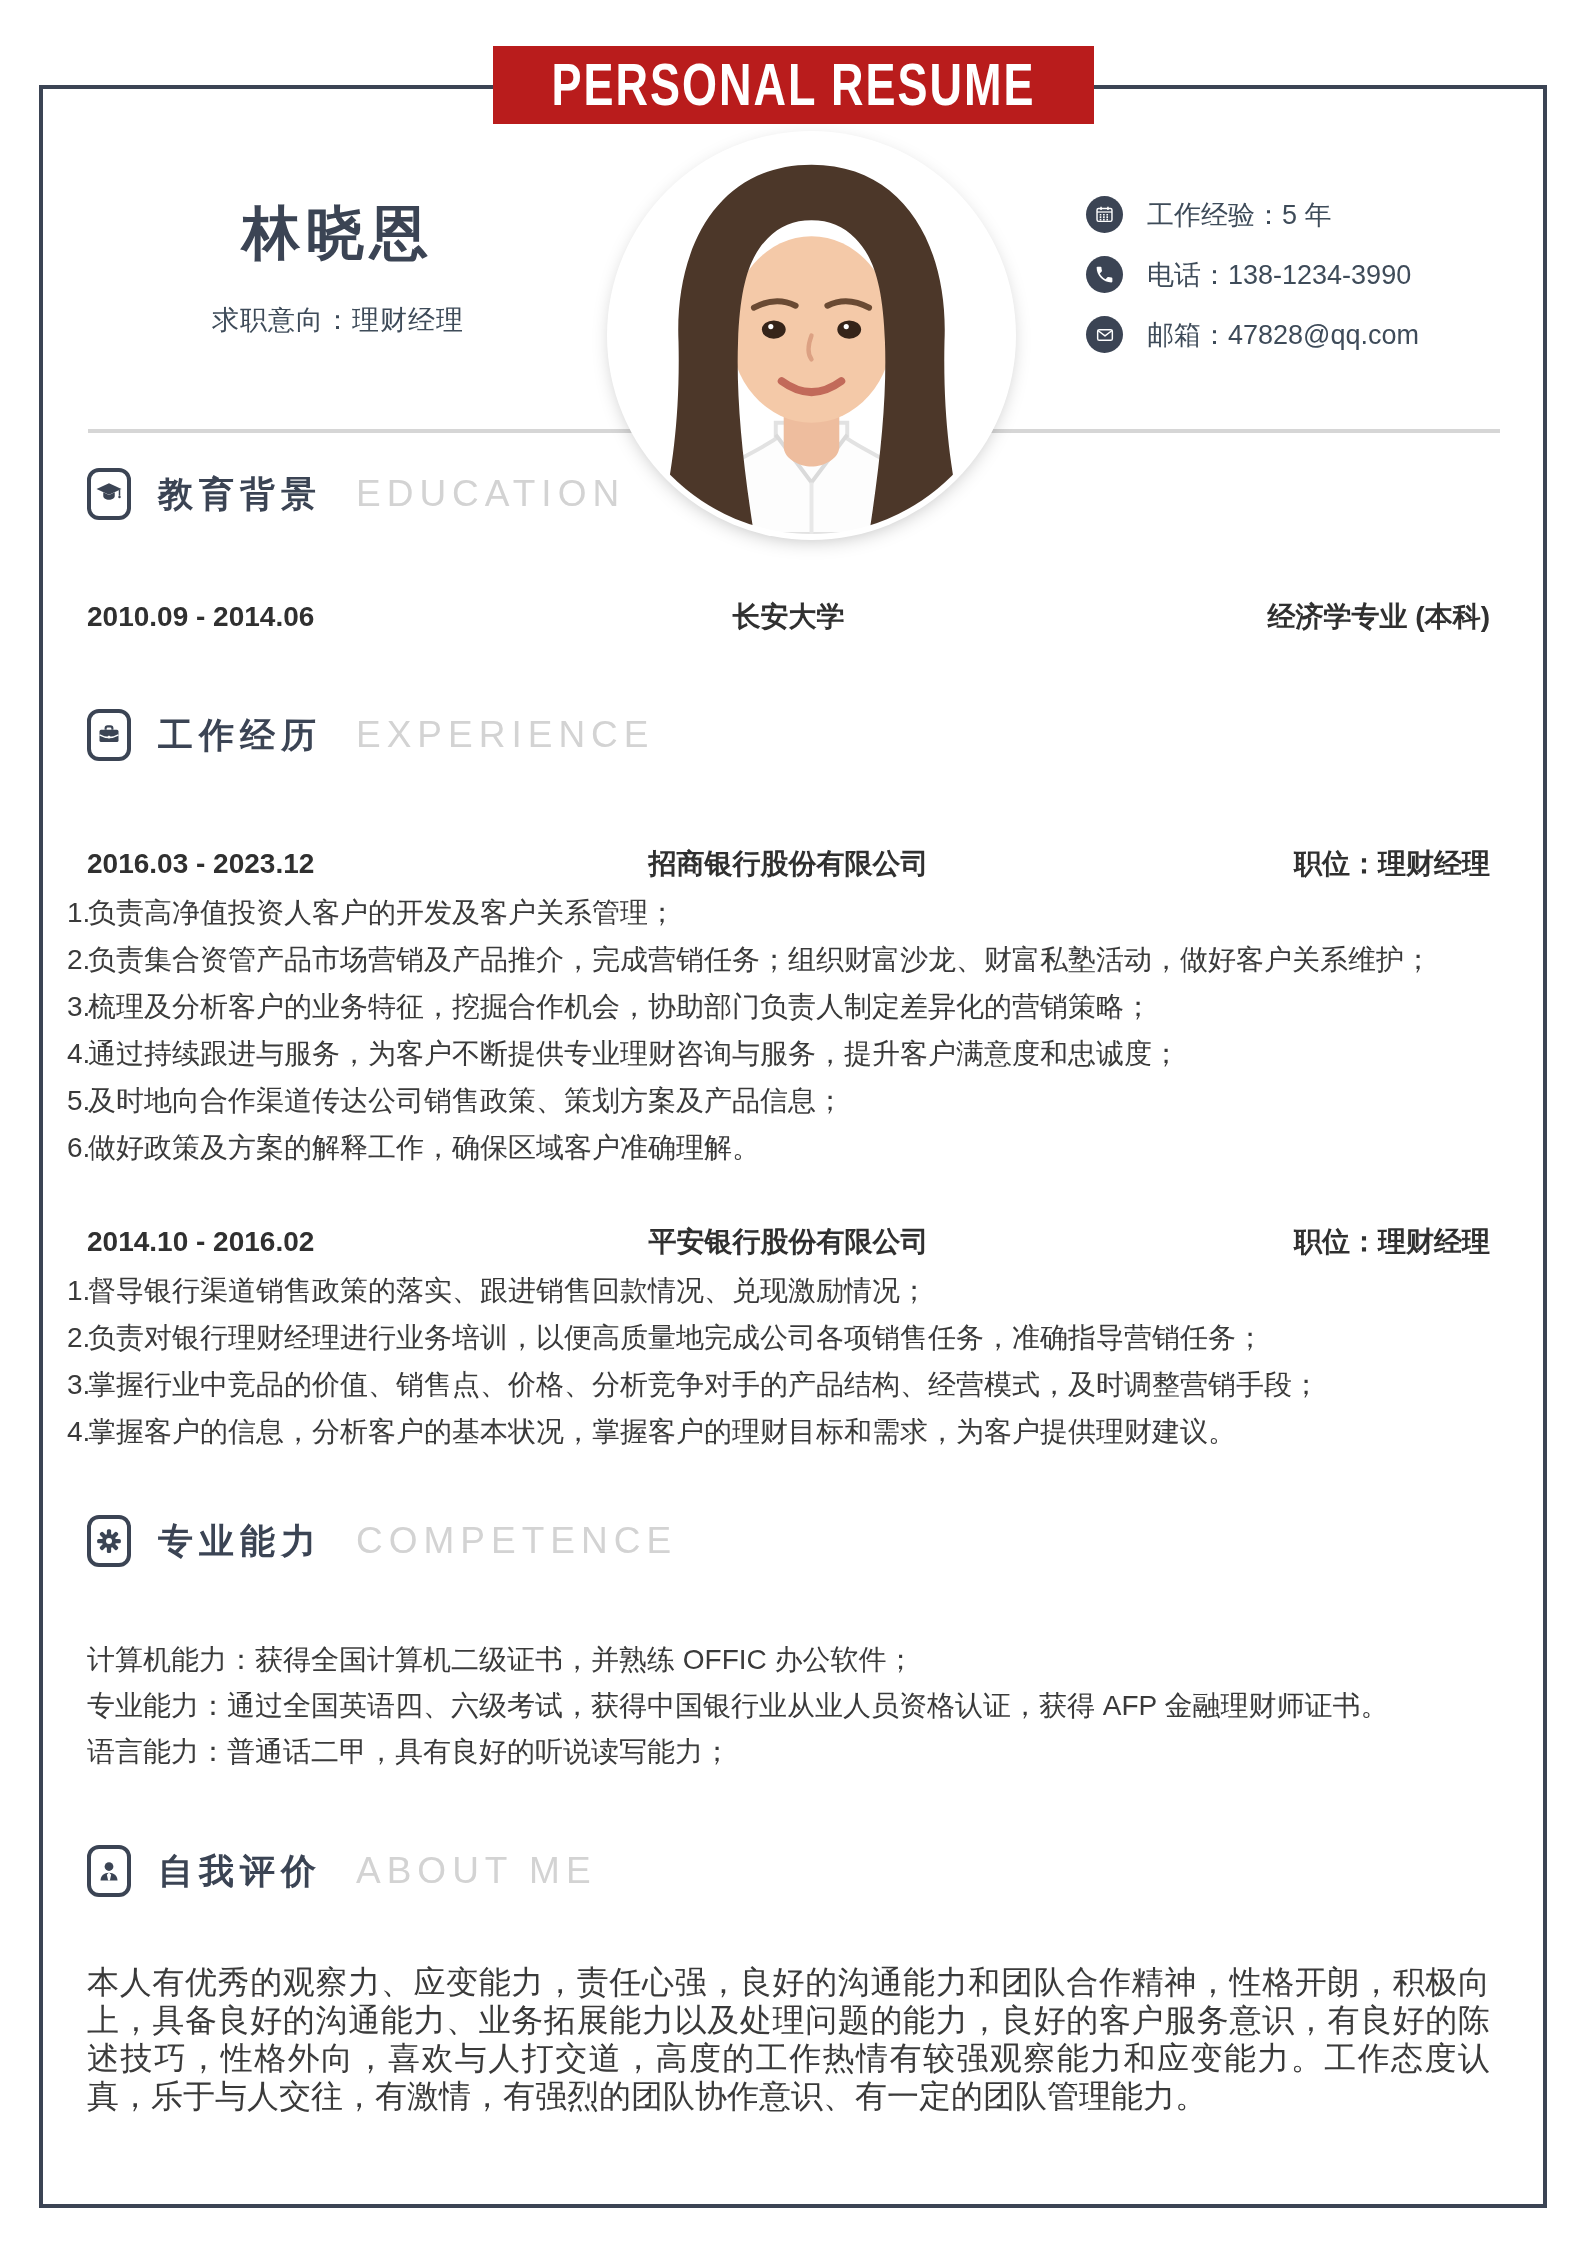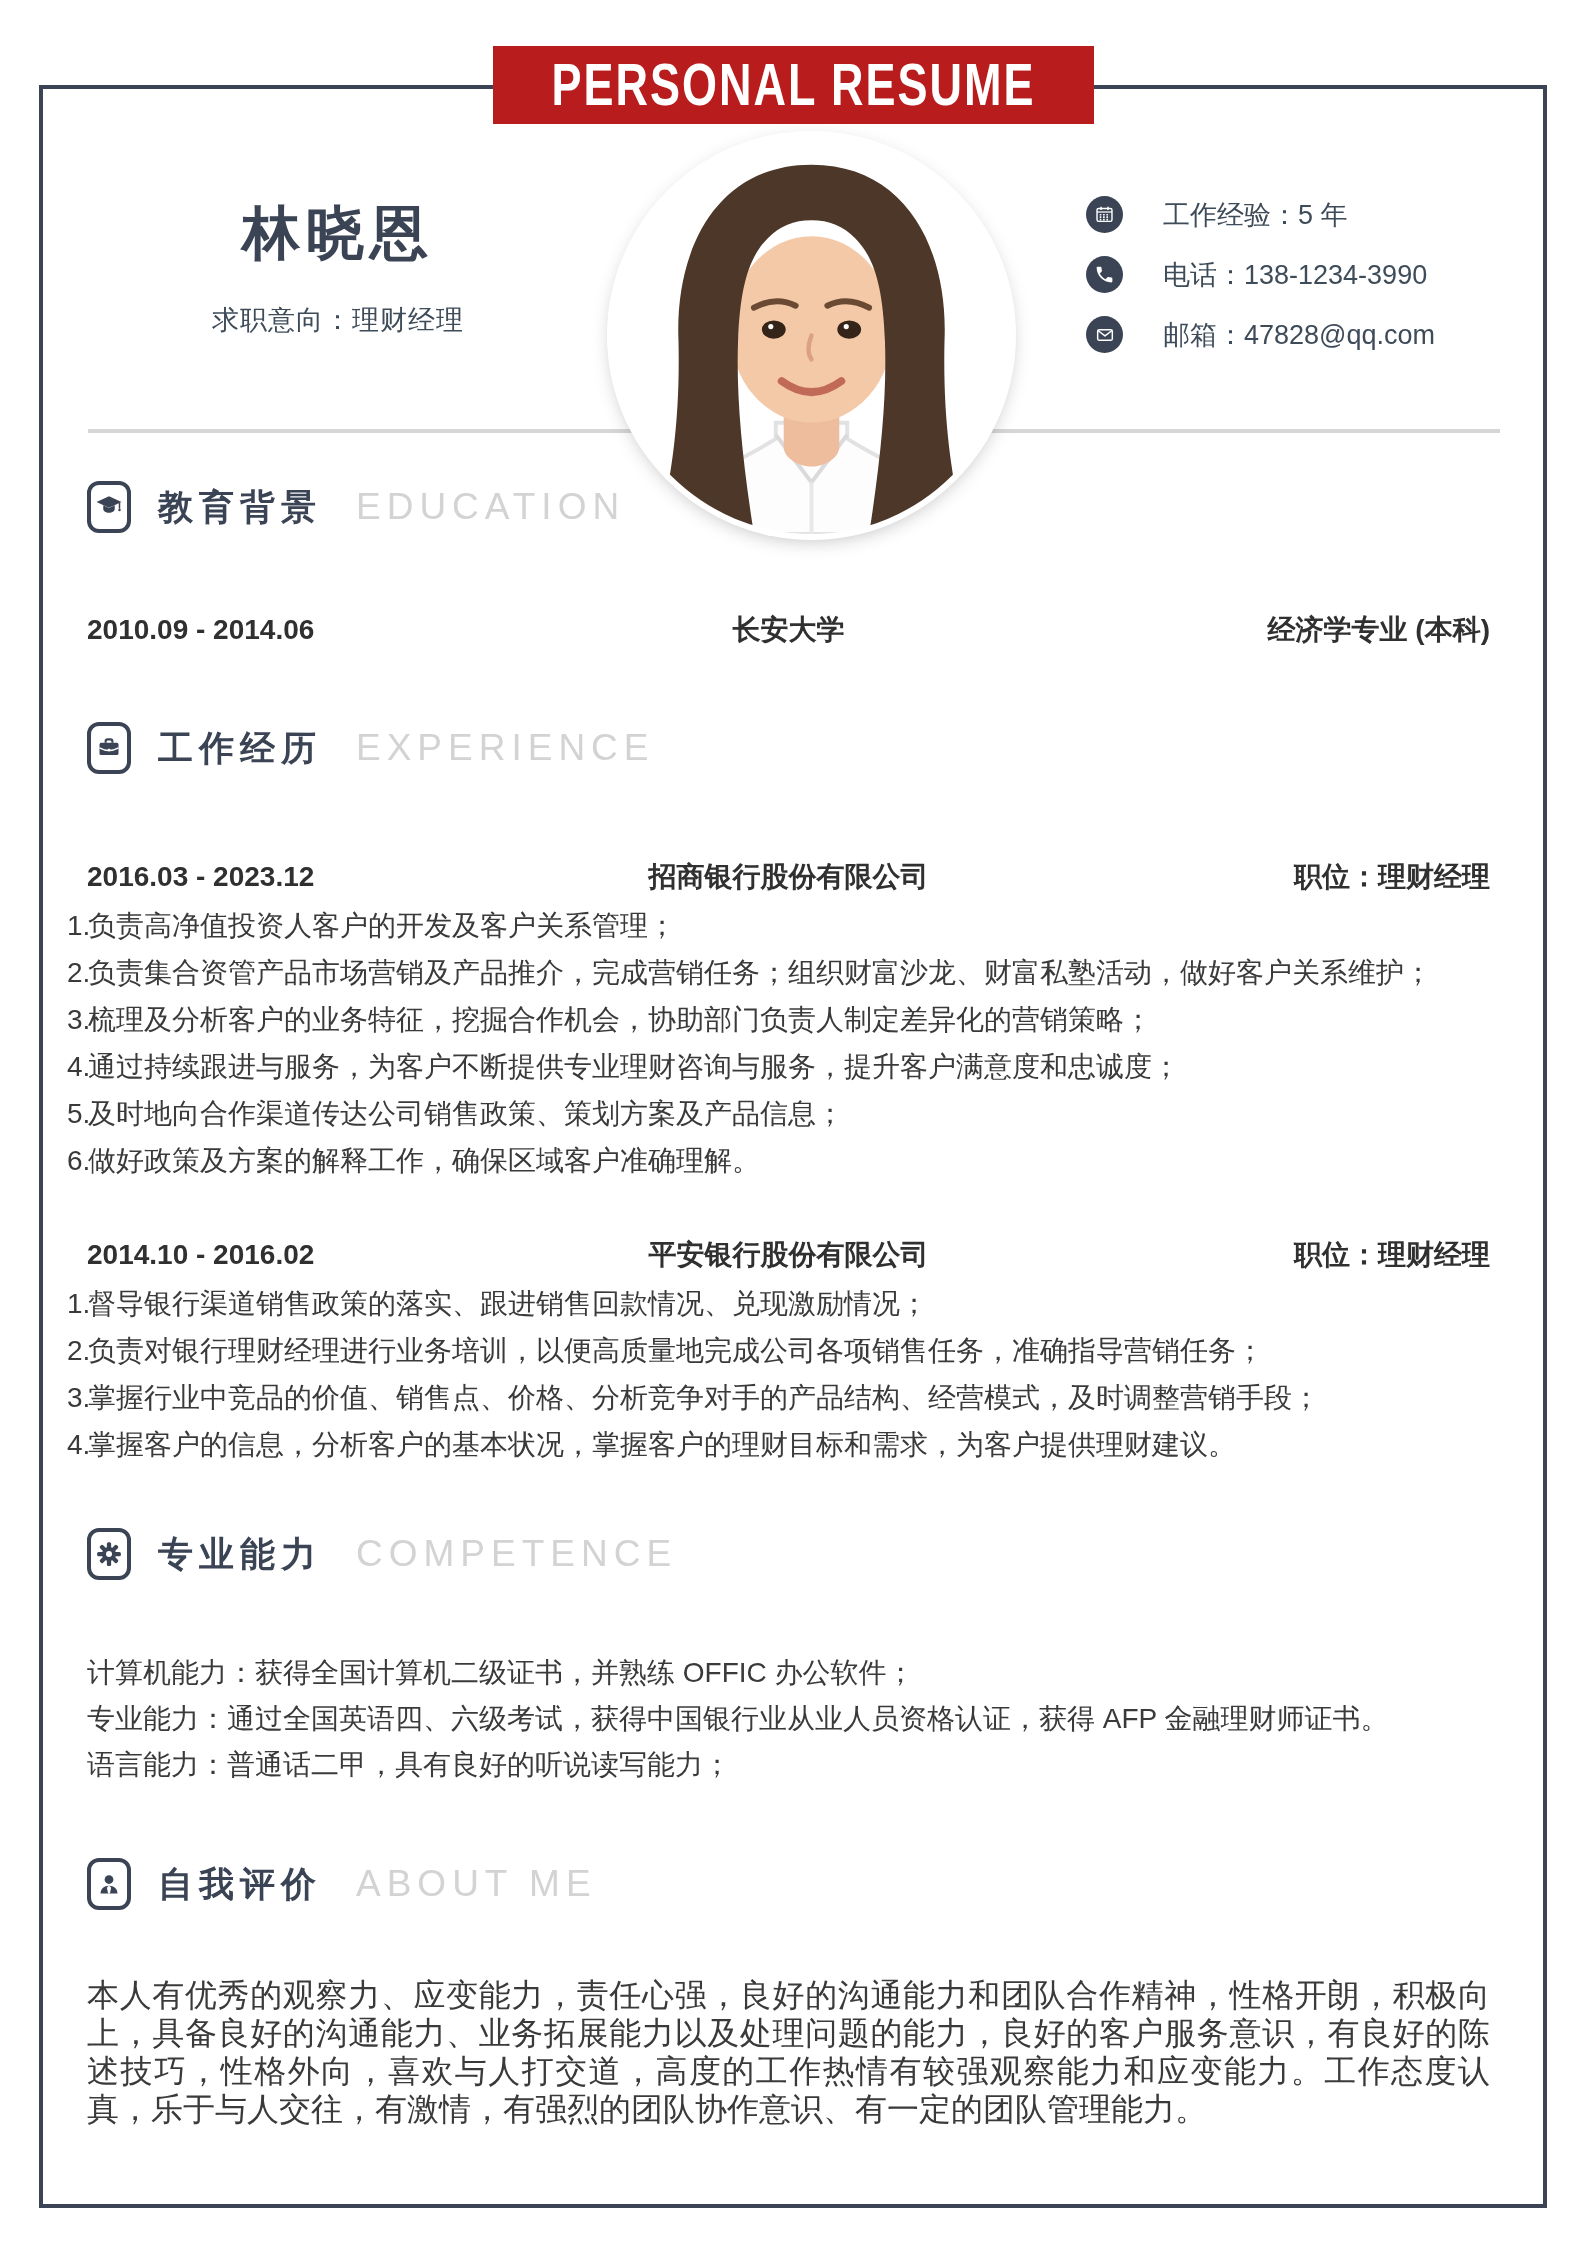--- a/index.html
+++ b/index.html
@@ -17,36 +17,36 @@
   .banner-text { color:#ffffff; font-size:45px; font-weight:bold; letter-spacing:2px;
                  transform:scaleY(1.32); white-space:nowrap; }
 
   
   .name-block { position:absolute; left:138px; top:198px; width:400px; text-align:center; }
   .name { font-size:58px; font-weight:bold; color:#3b4454; letter-spacing:6px; line-height:70px; }
   .objective { margin-top:34px; font-size:27px; color:#3e4b59; letter-spacing:1px; }
 
   
   .contacts { position:absolute; left:1086px; top:196px; display:flex; flex-direction:column; gap:23px; }
-  .contact-row { display:flex; align-items:center; gap:40px; height:37px; }
+  .contact-row { display:flex; align-items:center; gap:24px; height:37px; }
   .contact-icon { width:37px; height:37px; border-radius:50%; background:#3b4454; flex:none;
                   display:flex; align-items:center; justify-content:center; }
   .contact-text { font-size:27px; color:#3e4b59; white-space:nowrap; }
 
   
   .divider-left  { position:absolute; left:88px;  top:429px; width:600px; height:4px; background:#d6d6d6; z-index:1; }
   .divider-right { position:absolute; left:930px; top:429px; width:570px; height:4px; background:#d6d6d6; z-index:1; }
 
   
   .photo { position:absolute; left:613px; top:137px; width:397px; height:397px; border-radius:50%;
            background:#fff; box-shadow:0 0 0 6px #ffffff, 0 5px 20px rgba(0,0,0,.28); overflow:hidden; z-index:3; }
   .photo svg { display:block; width:100%; height:100%; }
 
   
-  .sections { position:absolute; left:87px; top:429px; width:1403px; z-index:2; }
+  .sections { position:absolute; left:87px; top:416px; width:1403px; z-index:2; }
   .sec-header { display:flex; align-items:center; height:52px; }
   .sec-icon { width:44px; height:52px; border:4px solid #3b4454; border-radius:12px; flex:none;
               display:flex; align-items:center; justify-content:center; margin-right:27px; background:#fff; }
   .sec-zh { font-size:35px; font-weight:bold; color:#3b4454; letter-spacing:6px; white-space:nowrap; }
   .sec-en { font-size:37px; color:#d3d3d3; letter-spacing:6px; margin-left:34px; white-space:nowrap; }
 
   .edu-header   { margin-top:52px; }
   .edu-row      { margin-top:68px; }
   .exp-header   { margin-top:76px; }
   .job-head-1   { margin-top:74px; }

